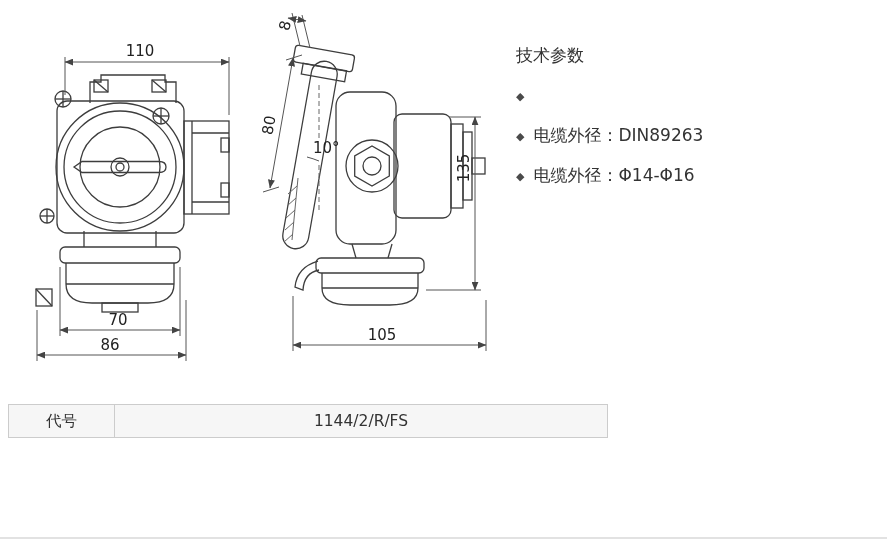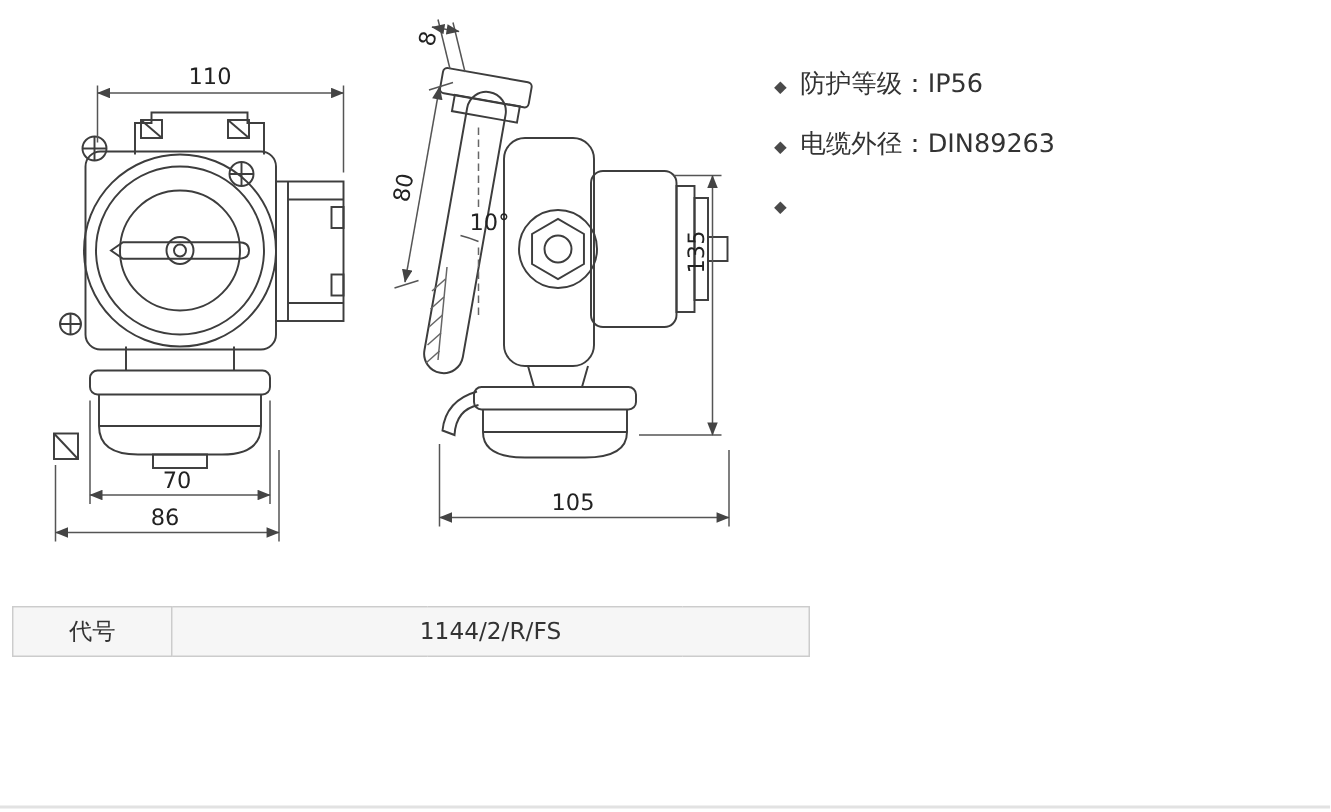--- a/index.html
+++ b/index.html
@@ -10,21 +10,21 @@
   .drawing-svg{position:absolute;left:0;top:0;}
   .dim-label{font-size:15px;fill:#222;font-family:"DejaVu Sans",sans-serif;}
 
   
   .tech-params{position:absolute;left:516px;top:44px;color:#333;}
   .tp-title{font-size:17px;margin:0 0 16px 0;color:#333;}
   .tp-item{display:flex;align-items:center;margin-bottom:15px;font-size:17px;line-height:25px;color:#333;}
   .tp-bullet{font-size:11px;color:#4a4a4a;margin-right:9px;position:relative;top:1px;}
 
   
-  .spec-table{position:absolute;left:8px;top:404px;width:532px;border-collapse:collapse;table-layout:fixed;}
+  .spec-table{position:absolute;left:8px;top:404px;width:600px;border-collapse:collapse;table-layout:fixed;}
   .spec-table td{border:1px solid #cccccc;text-align:center;height:32px;padding:0;font-size:15.5px;color:#333;}
   .spec-table tr:nth-child(odd){background:#f6f6f6;}
   .spec-table tr:nth-child(even){background:#ffffff;}
   .c0{width:106px;}
 
   .bottom-rule{position:absolute;left:0;top:537px;width:887px;height:2px;background:#e2e2e2;}
 </style>
 </head>
 <body>
 
@@ -162,30 +162,31 @@
       <line x1="293" y1="345" x2="486" y2="345" marker-start="url(#arr)" marker-end="url(#arr)"></line>
     </g>
     <text class="dim-label" x="290" y="27" text-anchor="middle" transform="rotate(-75 290 27)">8</text>
     <text class="dim-label" x="274" y="126" text-anchor="middle" transform="rotate(-80 274 126)">80</text>
     <text class="dim-label" x="313" y="153" text-anchor="start">10°</text>
     <text class="dim-label" x="469" y="168" text-anchor="middle" transform="rotate(-90 469 168)">135</text>
     <text class="dim-label" x="382" y="340" text-anchor="middle">105</text>
   </svg>
 
   <div class="tech-params">
+    <div class="tp-title">技术参数</div>
     <div class="tp-item">
       <span class="tp-bullet">◆</span>
-      <span>防护等级：IP56</span>
     </div>
     <div class="tp-item">
       <span class="tp-bullet">◆</span>
       <span>电缆外径：DIN89263</span>
     </div>
     <div class="tp-item">
       <span class="tp-bullet">◆</span>
+      <span>电缆外径：Φ14-Φ16</span>
     </div>
   </div>
 
   <table class="spec-table">
     <colgroup>
       <col class="c0">
         <col>
         <col>
         <col>
         <col>

